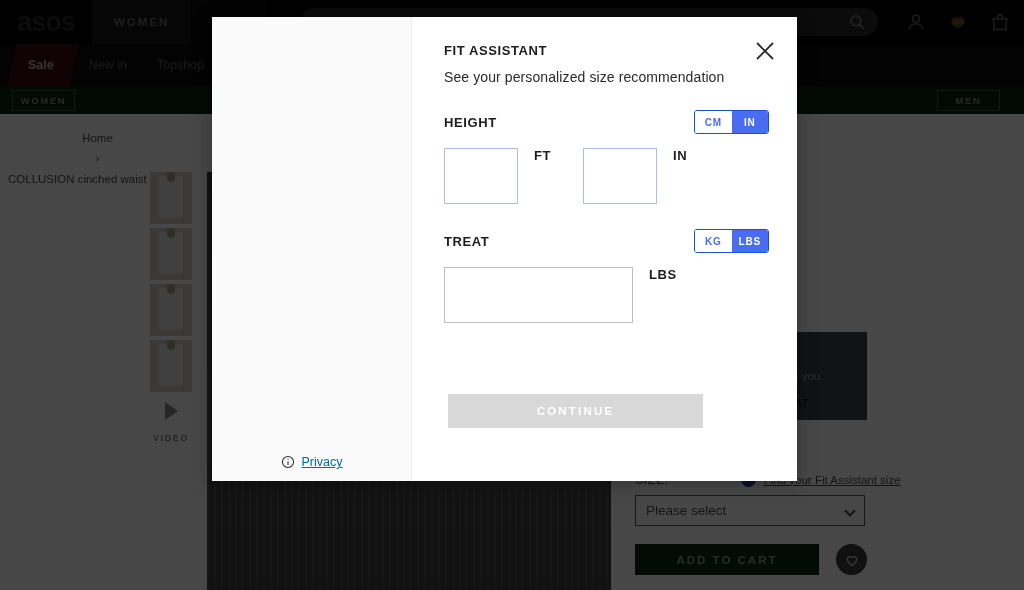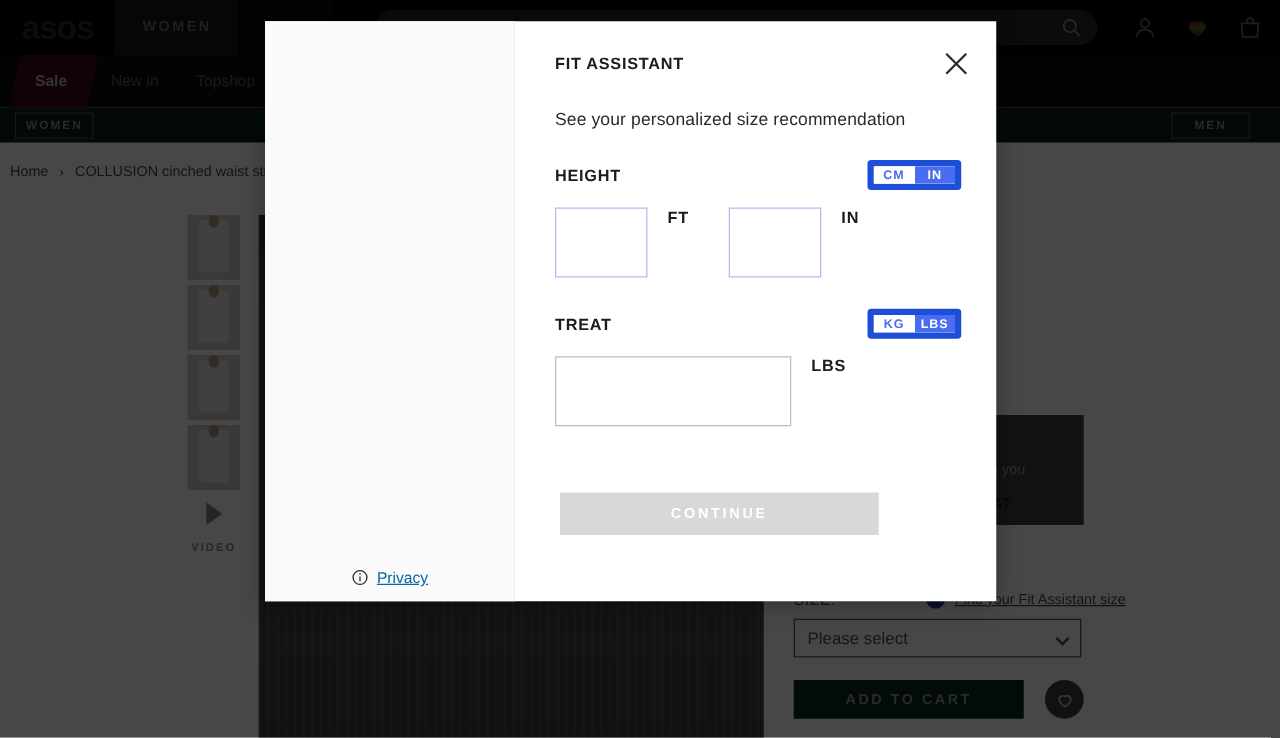--- a/index.html
+++ b/index.html
@@ -71,20 +71,21 @@
     display: flex; align-items: center; justify-content: center;
   }
   .gbtn.w { left: 12px; width: 63px; }
   .gbtn.m { right: 24px; width: 63px; }
 
   
   .crumbs {
     position: absolute; left: 8px; top: 132px;
     font-size: 11.5px; color: #4a4a4a; display: flex; align-items: center; gap: 9px;
     white-space: nowrap;
+    flex-direction: column;
   }
   .crumbs .sep { color: #3a3a3a; font-size: 10px; }
 
   
   .thumbs { position: absolute; left: 150px; top: 172px; width: 42px; }
   .thumb {
     width: 42px; height: 52px; margin-bottom: 4px;
     background: #cfcbc7; position: relative; overflow: hidden;
   }
   .thumb i {
@@ -255,32 +256,32 @@
 
   .modal-right { flex: 1; position: relative; padding: 26px 28px 0 32px; }
   .close-btn {
     position: absolute; right: 20px; top: 22px; width: 24px; height: 24px;
     cursor: pointer;
   }
   .fa-title {
     font-size: 13px; font-weight: 700; letter-spacing: .6px; color: #1c1c1c;
   }
   .fa-sub {
-    margin-top: 29px; font-size: 14px; color: #2a2a2a; letter-spacing: .1px;
+    margin-top: 11px; font-size: 14px; color: #2a2a2a; letter-spacing: .1px;
   }
 
   .field-head {
     margin-top: 25px; display: flex; align-items: center;
     justify-content: space-between;
   }
   .field-lbl {
     font-size: 13px; font-weight: 700; letter-spacing: .6px; color: #1c1c1c;
   }
   .unit-toggle {
-    display: flex; border: 5px solid #1d4ed8; border-radius: 3px;
+    display: flex; border: 1px solid #1d4ed8; border-radius: 3px;
     overflow: hidden; height: 24px; width: 75px;
   }
   .unit {
     flex: 1; display: flex; align-items: center; justify-content: center;
     font-size: 10px; font-weight: 700; letter-spacing: .8px;
     background: #ffffff; color: #4a6cf0;
   }
   .unit.active { background: #4a6cf0; color: #ffffff; }
 
   .inputs-row { margin-top: 14px; display: flex; }

